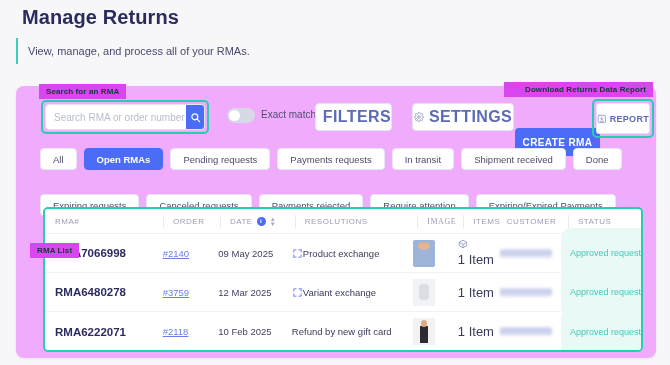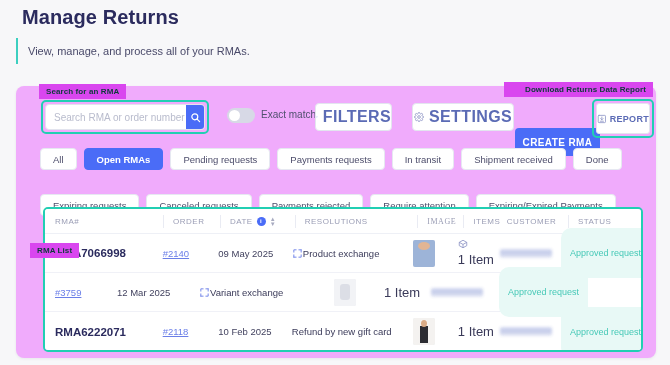--- a/index.html
+++ b/index.html
@@ -340,20 +340,21 @@
                 <span>1 Item</span>
               </div>
               <div class="col-cust">
                 <div class="blur-name"></div>
               </div>
               <div class="col-status">
                 <span class="badge-status">Approved request</span>
               </div>
             </div>
             <div class="trow">
+              <div class="col-rma cell-rma">RMA6480278</div>
               <div class="col-order cell-order">
                 <a>#3759</a>
               </div>
               <div class="col-date cell-date">12 Mar 2025</div>
               <div class="col-res cell-res">
                 <svg width="11" height="11" viewBox="0 0 24 24" fill="none" stroke="#6b7fe8" stroke-width="2" stroke-linecap="round">
                   <polyline points="4,9 4,4 9,4"></polyline>
                   <polyline points="20,15 20,20 15,20"></polyline>
                   <line x1="15" y1="4" x2="20" y2="4"></line>
                   <line x1="20" y1="4" x2="20" y2="9"></line>

